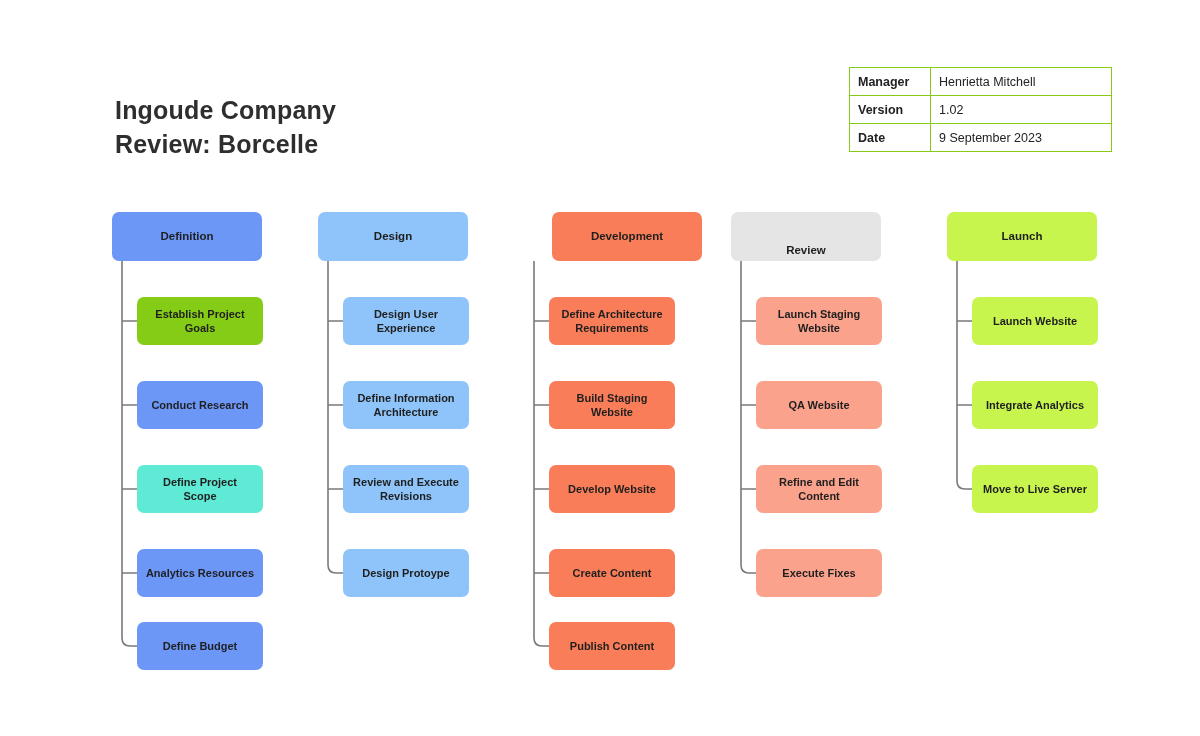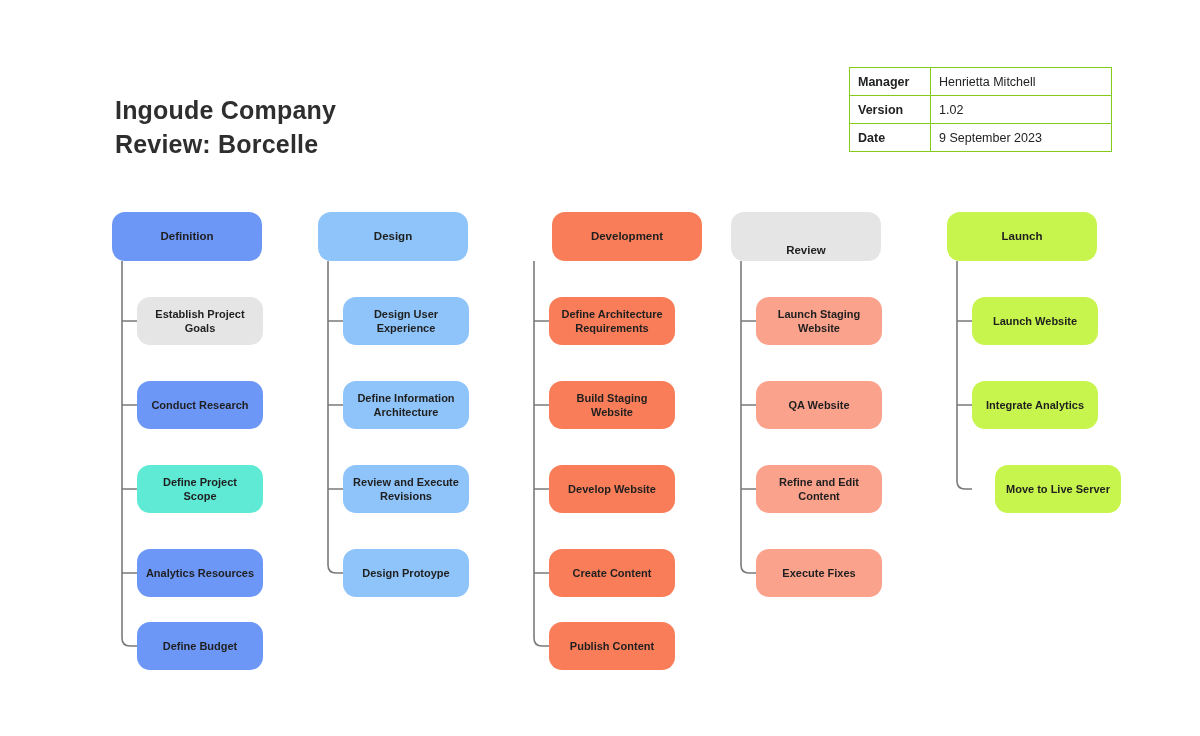--- a/index.html
+++ b/index.html
@@ -45,21 +45,21 @@
     font-weight: normal;
   }
   #connector-svg {
     position: absolute;
     left: 0; top: 0;
     width: 1200px; height: 736px;
     pointer-events: none;
   }
   .node {
     position: absolute;
-    border-radius: 13px;
+    border-radius: 7px;
     display: flex;
     align-items: center;
     justify-content: center;
     text-align: center;
     font-weight: bold;
     color: #1f1f1f;
     line-height: 1.3;
     padding: 3px 8px;
   }
   .phase-header {
@@ -103,21 +103,21 @@
     <path d="M 328 261 L 328 565 Q 328 573 336 573 L 343 573 M 328 321 L 343 321 M 328 405 L 343 405 M 328 489 L 343 489" fill="none" stroke="#7a7a7a" stroke-width="1.6"></path>
     <path d="M 534 261 L 534 638 Q 534 646 542 646 L 549 646 M 534 321 L 549 321 M 534 405 L 549 405 M 534 489 L 549 489 M 534 573 L 549 573" fill="none" stroke="#7a7a7a" stroke-width="1.6"></path>
     <path d="M 741 261 L 741 565 Q 741 573 749 573 L 756 573 M 741 321 L 756 321 M 741 405 L 756 405 M 741 489 L 756 489" fill="none" stroke="#7a7a7a" stroke-width="1.6"></path>
     <path d="M 957 261 L 957 481 Q 957 489 965 489 L 972 489 M 957 321 L 972 321 M 957 405 L 972 405" fill="none" stroke="#7a7a7a" stroke-width="1.6"></path>
   </svg>
 
 <div id="diagram">
     <div class="node phase-header" style="left: 112px; top: 212px; background: rgb(109, 151, 247); color: rgb(31, 31, 31);">
       <span>Definition</span>
     </div>
-    <div class="node task-box" style="left: 137px; top: 297px; background: #e5e5e5; color: rgb(31, 31, 31); padding-left: 8px;">
+    <div class="node task-box" style="left: 137px; top: 297px; background: #84cc16; color: rgb(31, 31, 31); padding-left: 8px;">
       <span>Establish Project Goals</span>
     </div>
     <div class="node task-box" style="left: 137px; top: 381px; background: rgb(109, 151, 247); color: rgb(31, 31, 31);">
       <span>Conduct Research</span>
     </div>
     <div class="node task-box" style="left: 137px; top: 465px; background: #5eead4; color: rgb(31, 31, 31);">
       <span>Define Project Scope</span>
     </div>
     <div class="node task-box" style="left: 137px; top: 549px; background: rgb(109, 151, 247); color: rgb(31, 31, 31);">
       <span>Analytics Resources</span>
@@ -175,16 +175,16 @@
     </div>
     <div class="node phase-header" style="left: 947px; top: 212px; background: rgb(199, 245, 78); color: rgb(31, 31, 31);">
       <span>Launch</span>
     </div>
     <div class="node task-box" style="left: 972px; top: 297px; background: rgb(199, 245, 78); color: rgb(31, 31, 31);">
       <span>Launch Website</span>
     </div>
     <div class="node task-box" style="left: 972px; top: 381px; background: rgb(199, 245, 78); color: rgb(31, 31, 31);">
       <span>Integrate Analytics</span>
     </div>
-    <div class="node task-box" style="left: 972px; top: 465px; background: rgb(199, 245, 78); color: rgb(31, 31, 31); margin-left: 23px;">
+    <div class="node task-box" style="left: 972px; top: 465px; background: rgb(199, 245, 78); color: rgb(31, 31, 31);">
       <span>Move to Live Server</span>
     </div>
   </div>
 
 </body></html>

